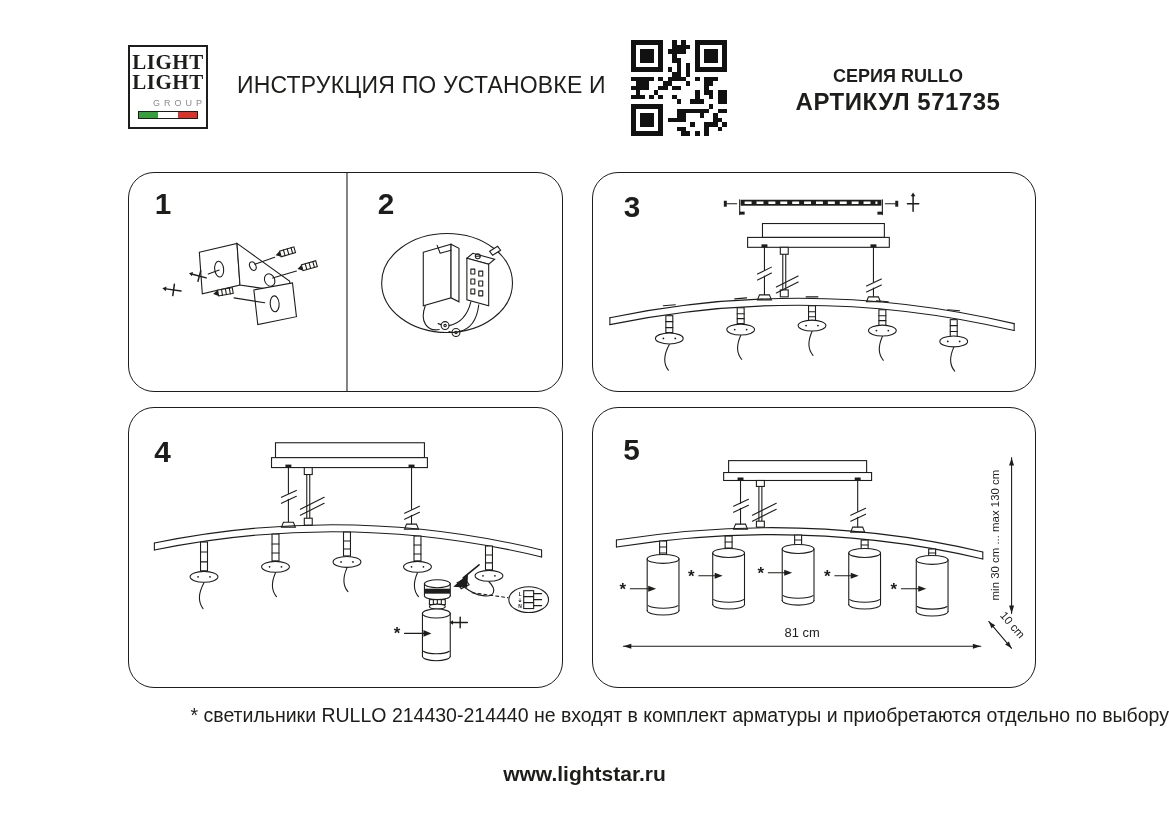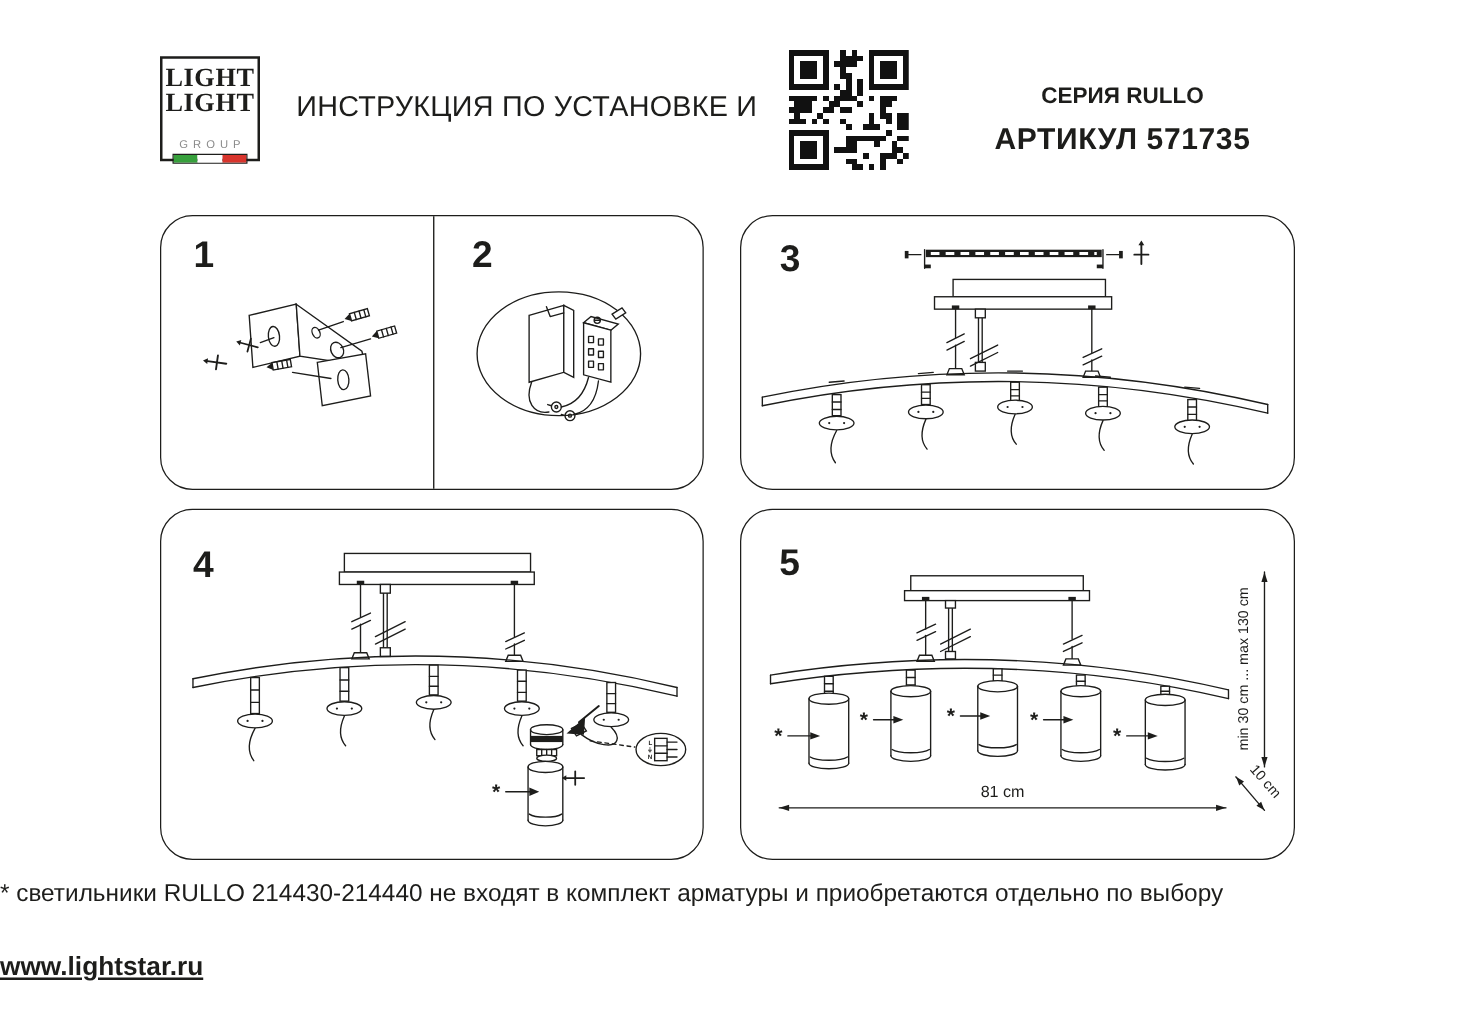--- a/index.html
+++ b/index.html
@@ -2,48 +2,48 @@
 <html><head>
 <meta charset="utf-8">
 <style>
   html,body{margin:0;padding:0;background:#fff;}
   .page{position:relative;width:1169px;height:798px;background:#fff;overflow:hidden;
         font-family:"Liberation Sans",sans-serif;color:#1d1d1b;}
   
   .logo{position:absolute;left:128px;top:45px;width:80px;height:84px;border:2px solid #1d1d1b;
         box-sizing:border-box;background:#fff;text-align:center;padding-top:5px;}
   .logo-l1,.logo-l2{font-family:"Liberation Serif",serif;font-weight:bold;font-size:21px;line-height:20px;letter-spacing:.5px;}
-  .logo-l3{font-size:9px;letter-spacing:4px;text-indent:4px;color:#8b8b8b;margin-top:18px;}
+  .logo-l3{font-size:9px;letter-spacing:4px;text-indent:4px;color:#8b8b8b;margin-top:6px;text-align:right;}
   .flag{margin:3px auto 0;width:60px;height:8px;border:1px solid #1d1d1b;display:flex;box-sizing:border-box;}
   .flag span{flex:1;}
   .title{position:absolute;left:237px;top:56px;font-size:23px;font-weight:normal;line-height:29px;letter-spacing:.2px;}
   .qr{position:absolute;left:631px;top:40px;width:96px;height:96px;}
   .series{position:absolute;left:760px;top:66px;width:276px;text-align:center;}
   .series-name{font-size:18px;font-weight:bold;}
-  .series-art{font-size:24px;font-weight:bold;margin-top:11px;letter-spacing:.5px;}
+  .series-art{font-size:24px;font-weight:bold;margin-top:1px;letter-spacing:.5px;}
   
   .panel{position:absolute;border:1.5px solid #1d1d1b;border-radius:26px;box-sizing:border-box;background:#fff;}
   .p12{left:128px;top:172px;width:435px;height:220px;}
   .p3 {left:592px;top:172px;width:444px;height:220px;}
   .p4 {left:128px;top:407px;width:435px;height:281px;}
   .p5 {left:592px;top:407px;width:444px;height:281px;}
   .panel svg{position:absolute;left:0;top:0;width:100%;height:100%;}
   svg .ln{stroke:#1d1d1b;stroke-width:1.1;fill:none;stroke-linecap:round;stroke-linejoin:round;}
   svg .th{stroke:#1d1d1b;stroke-width:1.6;fill:none;stroke-linecap:round;}
   svg .f {fill:#1d1d1b;stroke:none;}
   svg .fw{fill:#fff;stroke:#1d1d1b;stroke-width:1.1;}
   svg .t {font-family:"Liberation Sans",sans-serif;fill:#1d1d1b;stroke:none;}
   svg .num{font-size:30px;font-weight:600;}
   svg .dim{font-size:13px;}
   svg .dimS{font-size:11.5px;}
   svg .ast{font-size:17px;font-weight:bold;}
   svg .tiny{font-size:5px;font-weight:bold;}
   
-  .note{position:absolute;left:0;top:704px;width:100%;text-align:left;font-size:19.5px;}
-  .site{position:absolute;left:0;top:762px;width:100%;text-align:left;font-size:21px;font-weight:bold;text-decoration:underline;}
+  .note{position:absolute;left:0;top:704px;width:100%;text-align:right;font-size:19.5px;}
+  .site{position:absolute;left:0;top:762px;width:100%;text-align:center;font-size:21px;font-weight:bold;}
 </style>
 </head>
 <body>
 
 <div class="page">
 
   <div class="logo">
     <div class="logo-l1">LIGHT</div>
     <div class="logo-l2">LIGHT</div>
     <div class="logo-l3">GROUP</div>

